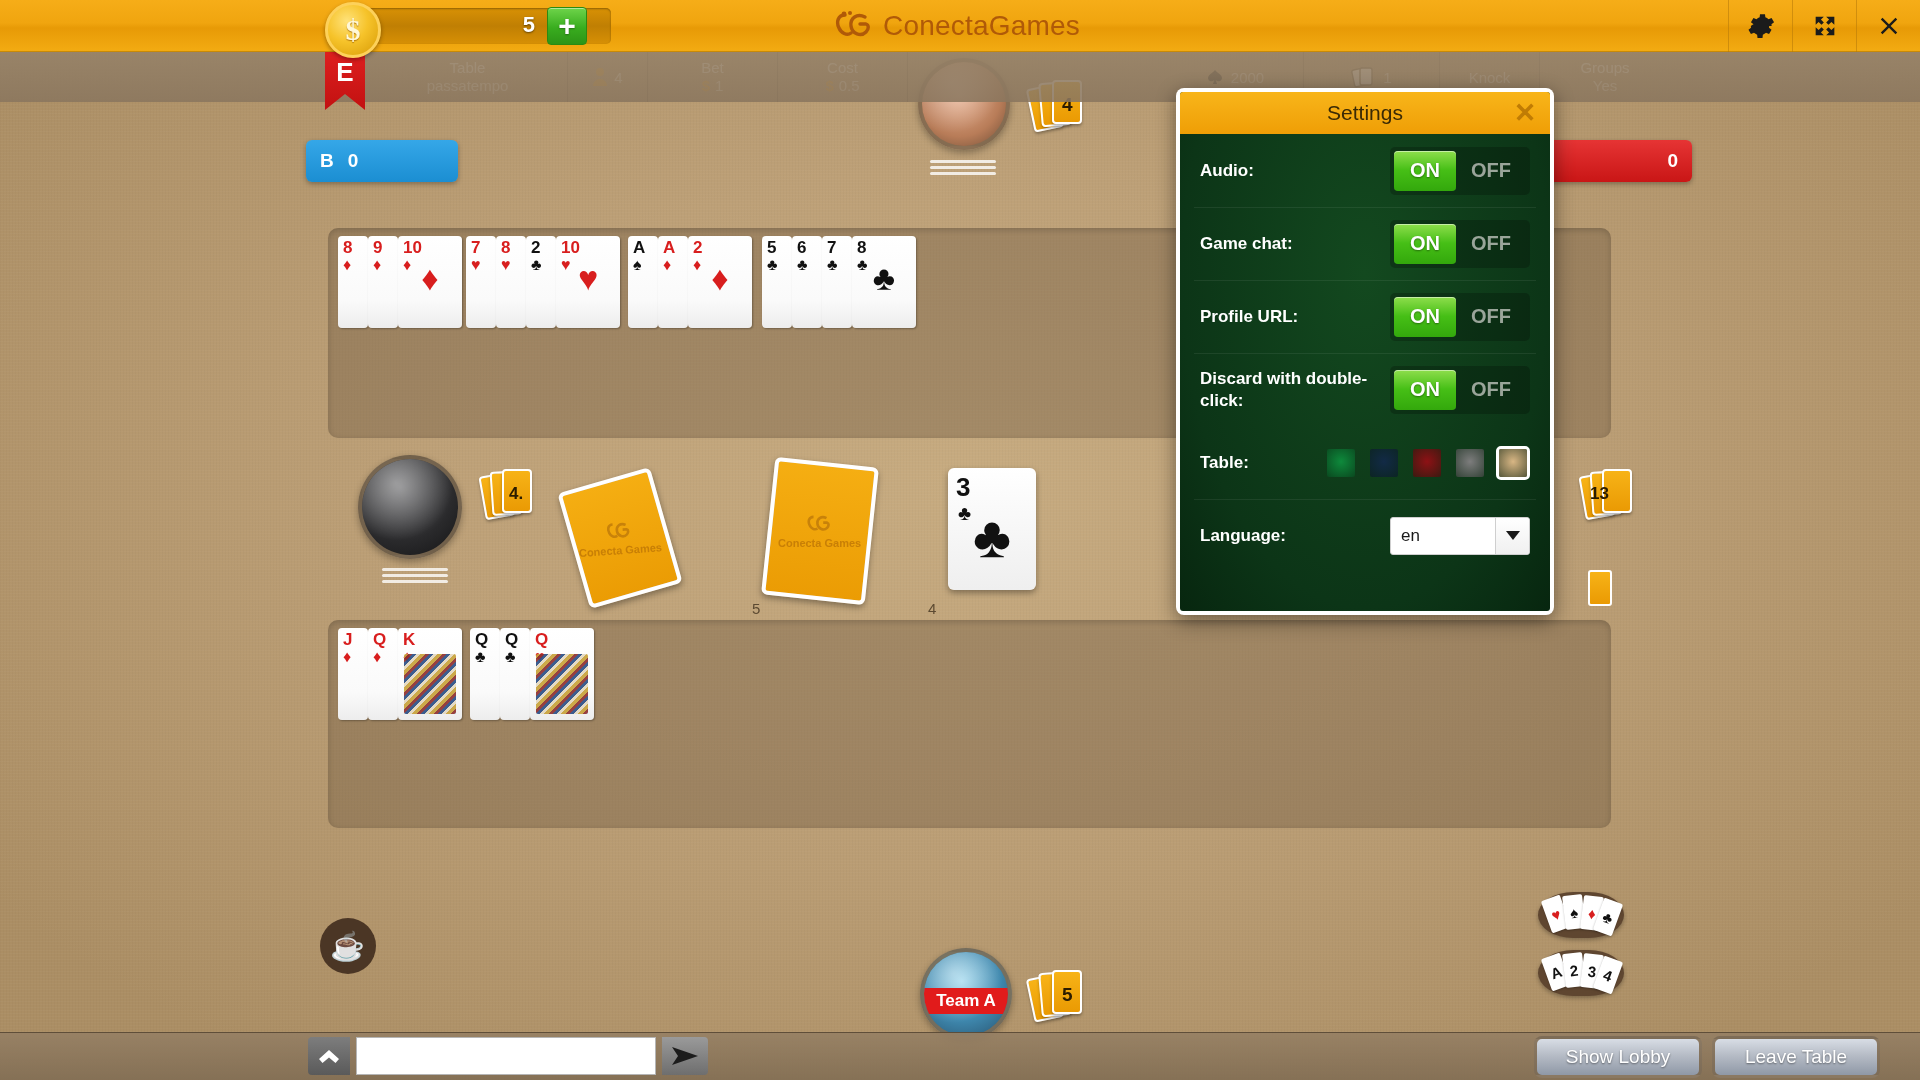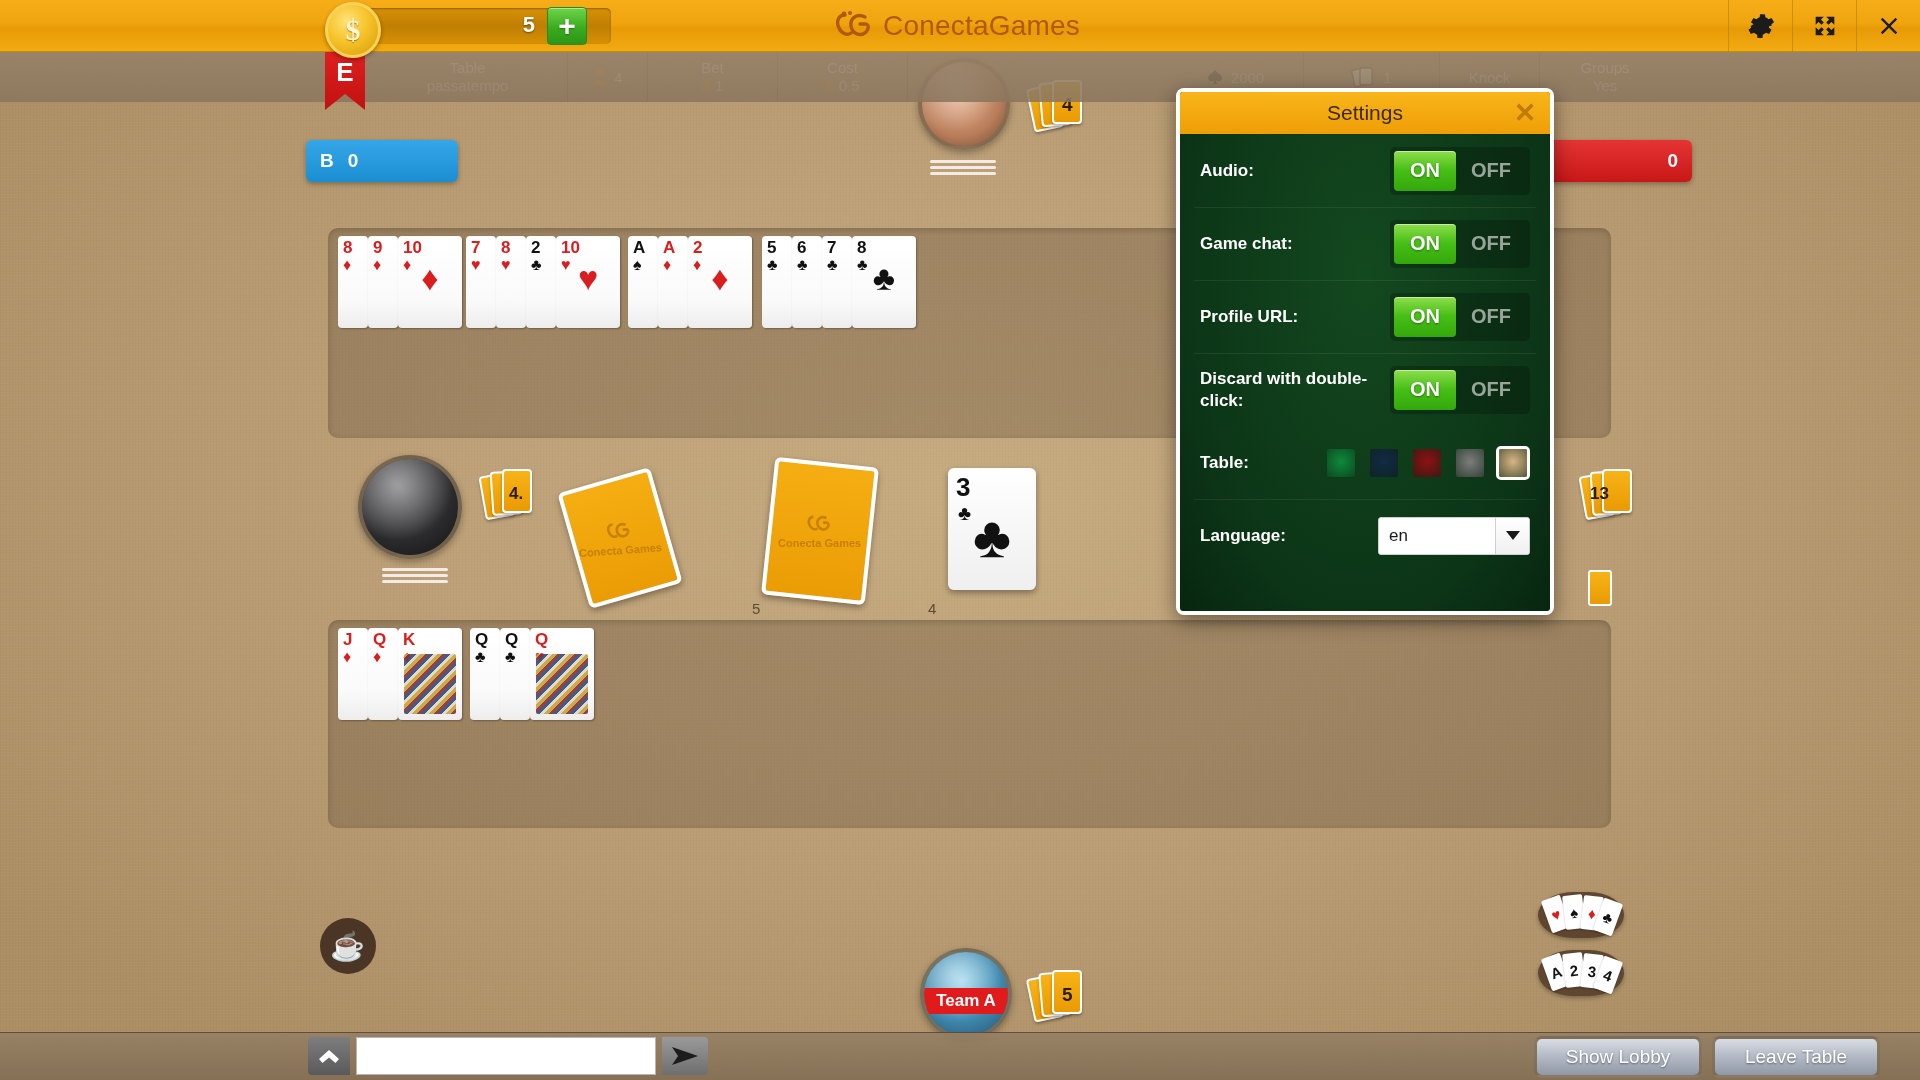--- a/index.html
+++ b/index.html
@@ -244,21 +244,21 @@
   }
   .tg-off {
     flex:1; text-align:center; color:#9aa59a;
     font: bold 20px "Liberation Sans", sans-serif;
   }
   .swatches { display:flex; gap: 9px; }
   .sw { width: 34px; height: 34px; border-radius: 5px; border: 3px solid transparent; }
   .sw.sel { border-color:#ffffff; }
   .sw-in { width:100%;height:100%;border-radius:2px; }
   .selectbox {
-    display:flex; width: 152px; height: 38px; background:#fff; border-radius: 3px;
+    display:flex; width: 140px; height: 38px; background:#fff; border-radius: 3px;
     border:1px solid #cfcfcf; overflow:hidden;
   }
   .selectbox .val { flex:1; display:flex;align-items:center; padding-left:10px;
     font: 17px "Liberation Sans", sans-serif; color:#1a1a1a; }
   .selectbox .arrow { width: 34px; display:flex;align-items:center;justify-content:center;
     border-left:1px solid #cfcfcf; background: linear-gradient(180deg,#ffffff,#f0f0f0); }
 
   
   .bottombar {
     position:absolute; left:0; bottom:0; width:1920px; height: 48px;

